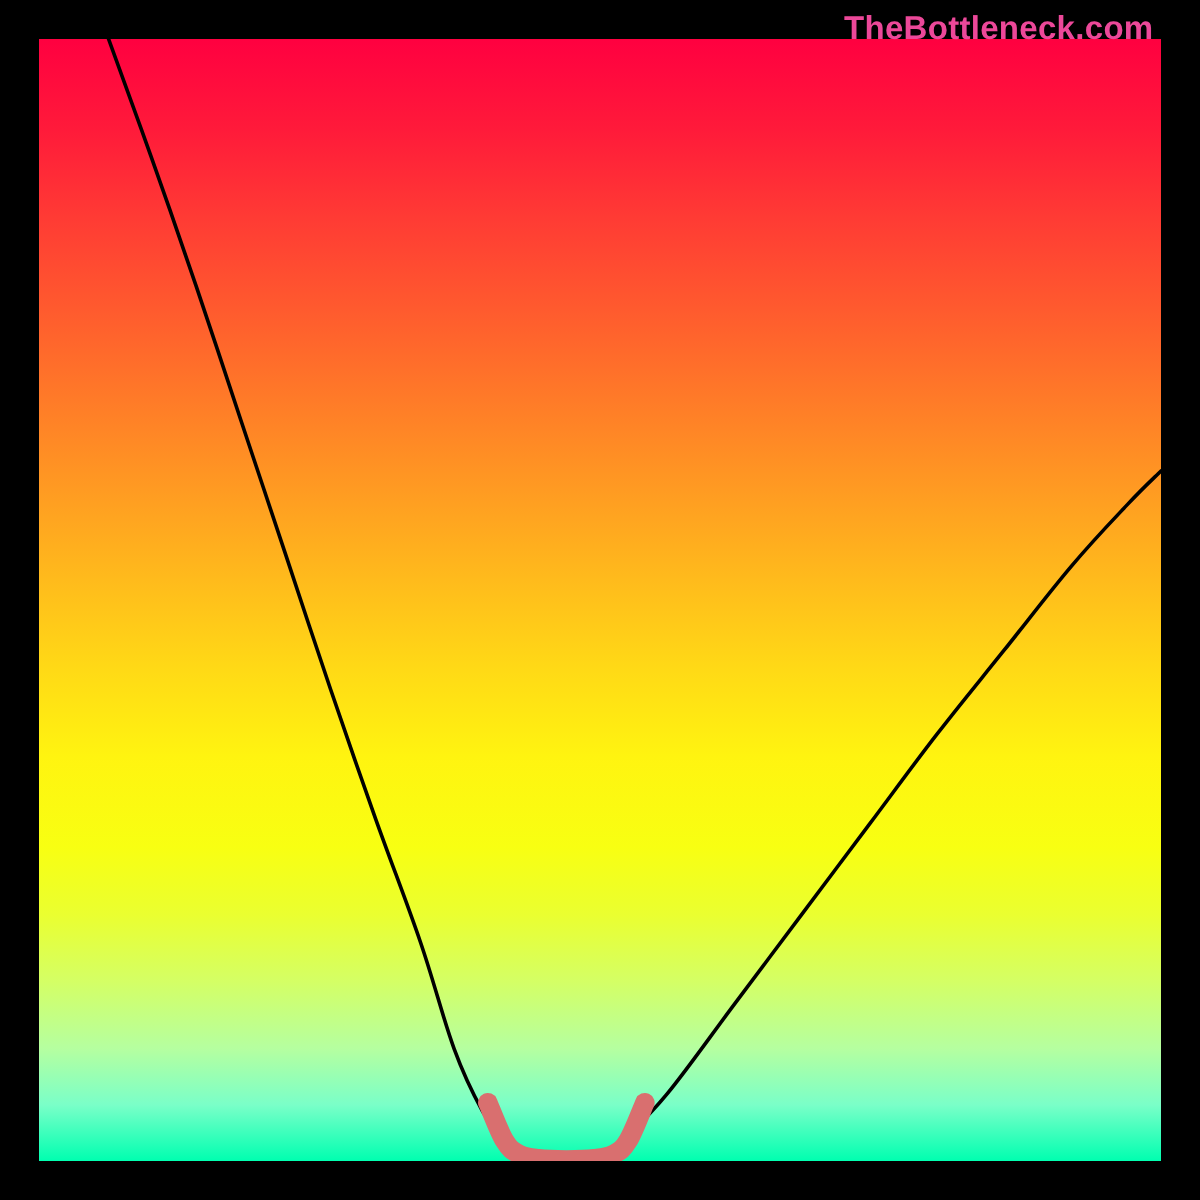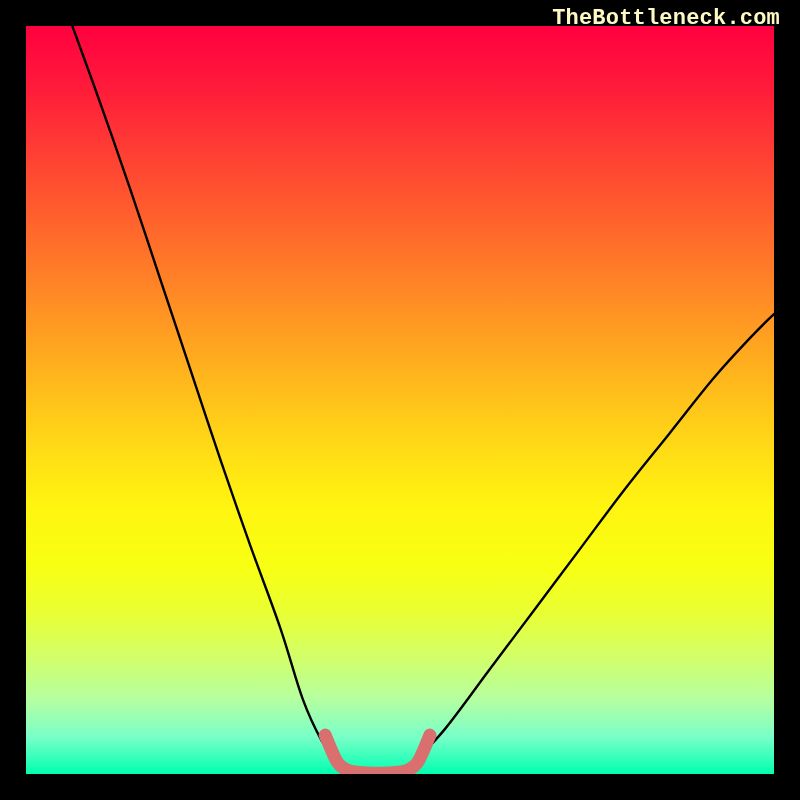--- a/index.html
+++ b/index.html
@@ -30,25 +30,25 @@
       #eaff30 78%,
       #d4ff65 84%,
       #b5ffa0 90%,
       #7affc8 95%,
       #00ffb0 100%
     );
   }
   .watermark {
     position: absolute;
     top: 6px;
-    right: 20px;
-    font-family: Liberation Mono, monospace;
+    right: 31px;
+    font-family: Liberation Sans, sans-serif;
     font-size: 22px;
     font-weight: 600;
-    color: #fef9c3;
+    color: #ec4899;
     letter-spacing: 0.2px;
     user-select: none;
   }
   svg.curves {
     position: absolute;
     inset: 0;
     width: 100%;
     height: 100%;
   }
 </style>

